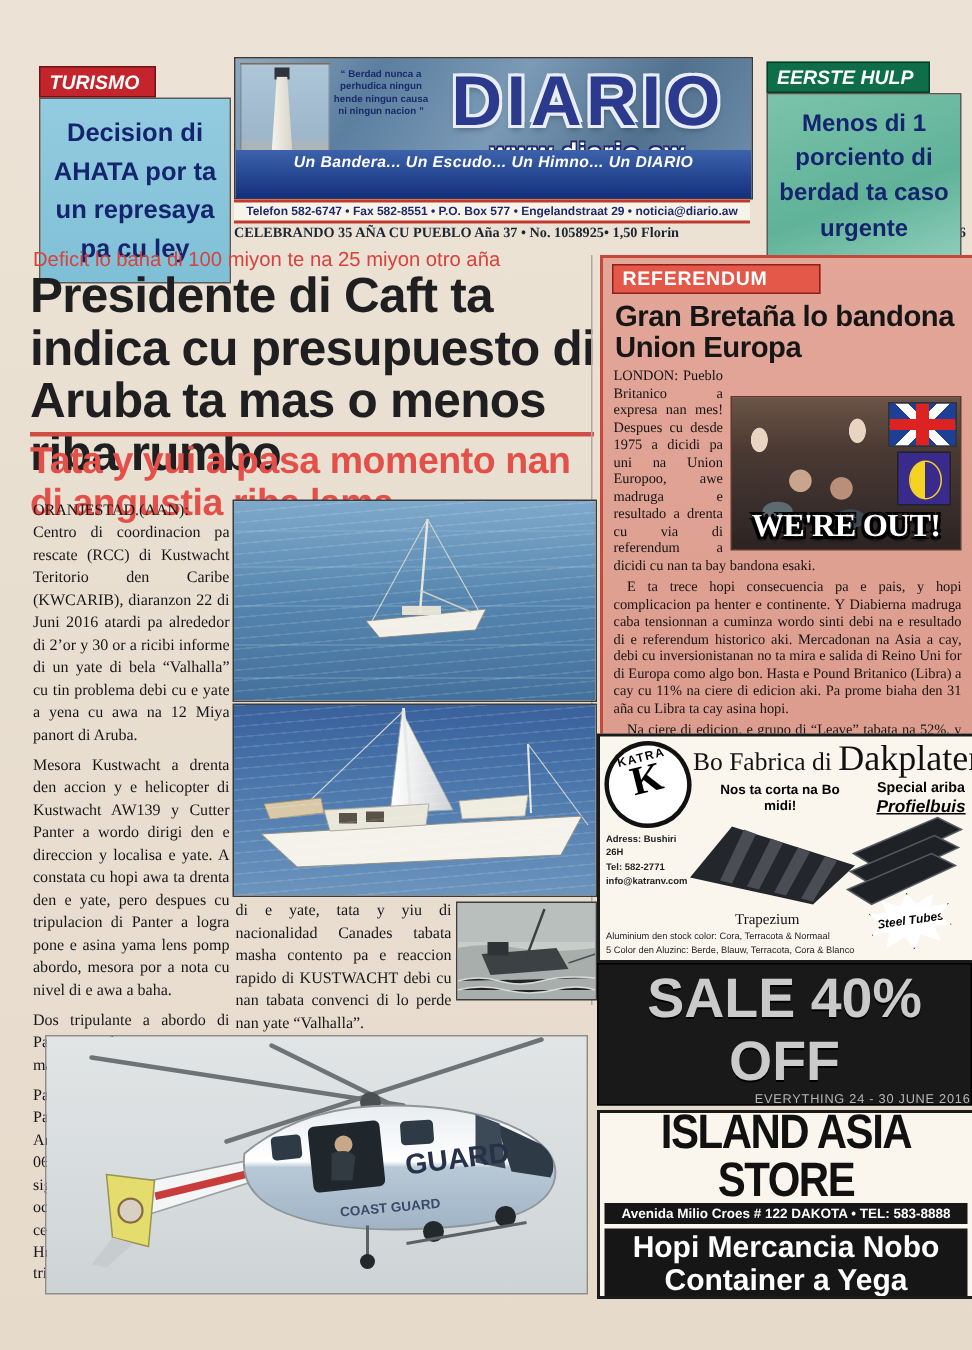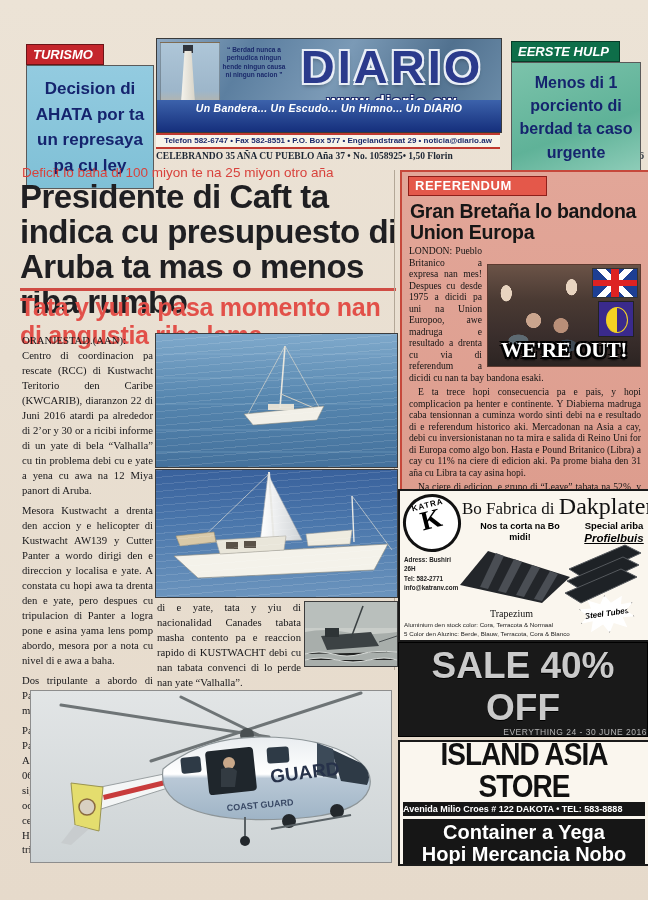--- a/index.html
+++ b/index.html
@@ -98,21 +98,21 @@
   .starburst{position:absolute;left:180px;top:104px;width:52px;height:36px;background:#fff;border:1px solid #111;
       clip-path:polygon(50% 0,60% 22%,82% 8%,78% 30%,100% 28%,86% 48%,100% 66%,78% 64%,84% 92%,60% 76%,50% 100%,40% 76%,16% 92%,22% 64%,0 66%,14% 48%,0 28%,22% 30%,18% 8%,40% 22%);
       display:flex;align-items:center;justify-content:center;font-style:italic;font-weight:800;font-size:8px;text-align:center;line-height:1;transform:rotate(-8deg);}
   .sale{left:398px;top:642px;width:248px;height:93px;background:#191919;color:#c6c6c6;text-align:center;border:1px solid #000;}
   .sale-big{font-size:37px;font-weight:800;letter-spacing:0px;margin-top:2px;color:#cacaca;text-shadow:0 1px 0 #000;}
   .sale-sub{font-size:8.5px;color:#b5b5b5;text-align:right;margin-top:-2px;letter-spacing:.5px;}
   .sale-name{font-size:15px;letter-spacing:2px;margin-top:9px;color:#d6d6d6;}
   .sale-phone{font-size:13px;letter-spacing:1px;margin-top:2px;color:#d6d6d6;}
   .island{left:398px;top:740px;width:248px;height:122px;}
   .island-title{text-align:center;font-size:28px;font-weight:800;letter-spacing:-1px;color:#111;line-height:1;margin-top:1px;transform:scaleY(1.15);}
-  .island-addr{margin:3px 3px 0 3px;background:#161616;color:#fff;font-weight:bold;font-size:9px;text-align:left;padding:2px 0;}
+  .island-addr{margin:3px 3px 0 3px;background:#161616;color:#fff;font-weight:bold;font-size:9px;text-align:center;padding:2px 0;}
   .island-box{margin:3px 3px 0 3px;background:#161616;color:#fff;text-align:center;padding:2px 0 1px 0;}
   .island-box .l1{font-size:20px;font-weight:800;line-height:1.1;}
   .sea-lines{position:absolute;inset:0;background:repeating-linear-gradient(175deg,rgba(255,255,255,.12) 0 1px,transparent 1px 7px);}
 </style>
 </head>
 <body>
 
 <div id="page">
 
   <div class="abs" style="left:26px;top:44px;">
@@ -344,20 +344,20 @@
     <div class="sale-big">SALE 40% OFF</div>
     <div class="sale-sub">EVERYTHING  24 - 30 JUNE 2016</div>
     <div class="sale-name">BASARI ARUBA</div>
     <div class="sale-phone">PONTON # 76      PHONE: 586 3699</div>
   </div>
 
   <div class="abs ad island">
     <div class="island-title">ISLAND ASIA STORE</div>
     <div class="island-addr">Avenida Milio Croes # 122 DAKOTA  •  TEL: 583-8888</div>
     <div class="island-box">
+      <div class="l1">Hopi Mercancia Nobo</div>
       <div class="l1">Container a Yega</div>
-      <div class="l1">Hopi Mercancia Nobo</div>
 
     </div>
 
   </div>
 
 </div>
 
 </body></html>

